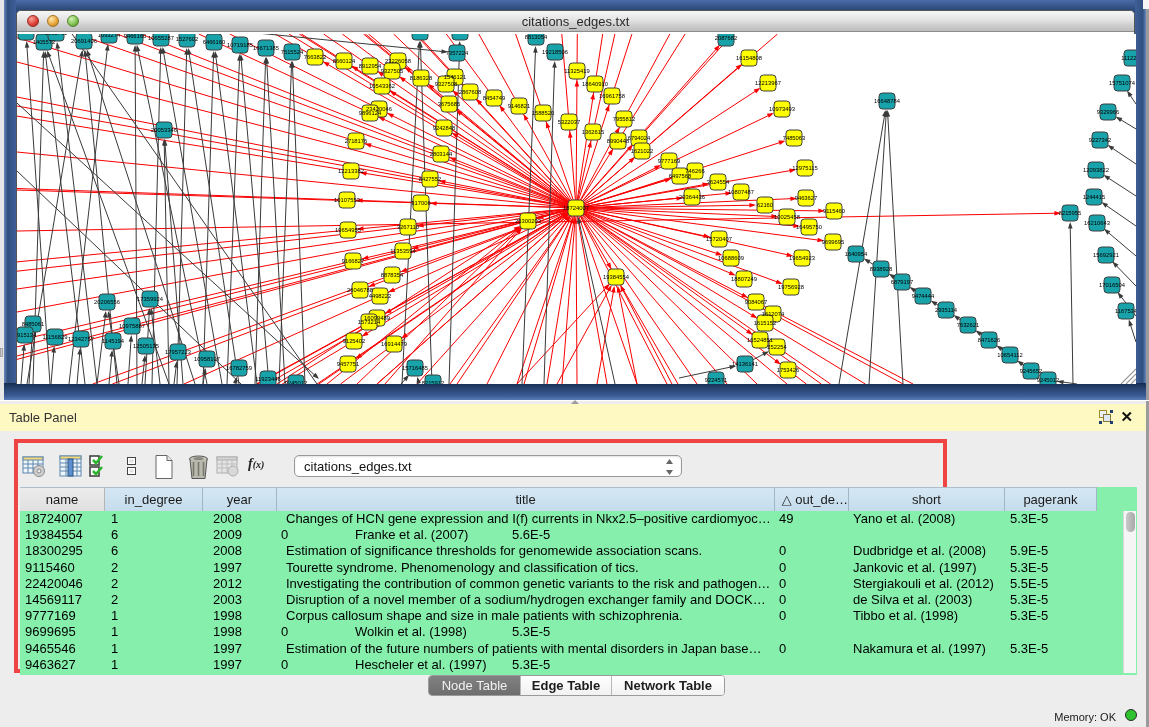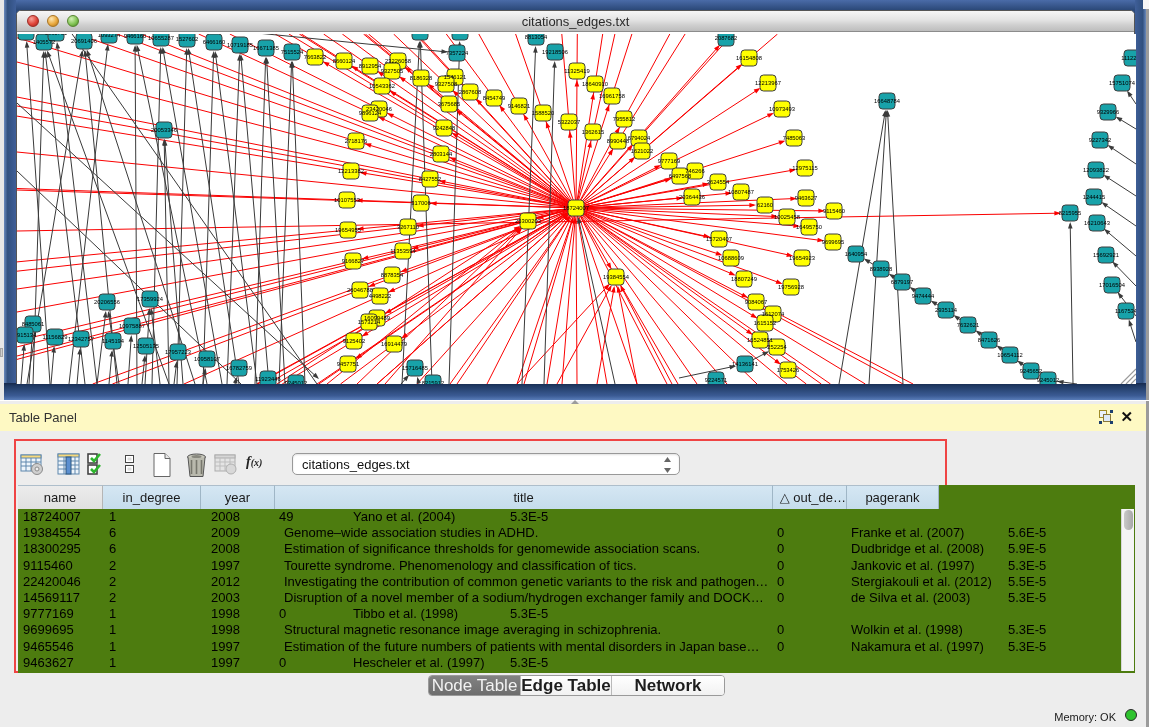--- a/index.html
+++ b/index.html
@@ -21,41 +21,41 @@
 #lstrip{position:absolute;left:0;top:0;width:4px;height:400px;background:#e7e7e7}
 #rstrip{position:absolute;right:0;top:0;width:3px;height:400px;background:#9b9b9b}#rcorner{position:absolute;right:0;top:0;width:6px;height:9px;background:#f6f6f6}
 #lmark{position:absolute;left:0px;top:348px;width:3px;height:9px;background:#cfcfcf;border:1px solid #a5a5a5}
 
 #panel{position:absolute;left:0;top:400px;width:1149px;height:327px;background:#ededed;border-top:1px solid #fff}#rbar{position:absolute;right:0;top:0;width:3px;height:327px;background:#9b9b9b}
 #ptitle{position:absolute;left:0;top:3px;width:1146px;height:27px;background:#fef9c3}
 #ptitle .t{position:absolute;left:9px;top:6px;font-size:13px;color:#333}
 #spl{position:absolute;left:571px;top:-1px;width:0;height:0;border-left:4px solid transparent;border-right:4px solid transparent;border-bottom:4px solid #9c9c9c}
 #pfloat{position:absolute;right:33px;top:6px;width:14px;height:14px}
 #pclose{position:absolute;right:13px;top:4px;font-size:15px;font-weight:bold;color:#111}
-#sunk{position:absolute;left:14px;top:38px;width:933px;height:234px;background:#ededed;border:2px solid #ef4444;border-radius:0}
+#sunk{position:absolute;left:14px;top:38px;width:933px;height:234px;background:#ededed;border:4px solid #ef4444;border-radius:0}
 .ticon{position:absolute;top:11px}
 #combo{position:absolute;left:276px;top:12px;width:388px;height:22px;background:#fff;border:1px solid #999;border-radius:5px;box-shadow:inset 0 1px 2px rgba(0,0,0,.12)}
 #combo .t{position:absolute;left:9px;top:3px;font-size:13px;color:#111}
 #combo .st{position:absolute;right:6px;top:2px;width:11px;height:18px}
 
-#tbl{position:absolute;left:2px;top:44px;width:1117px;height:188px;background:#4d7c0f}
+#tbl{position:absolute;left:2px;top:44px;width:1117px;height:188px;background:#86efac}
 #thead{position:absolute;left:0;top:0;width:1103px;height:24px;display:flex}
 #thead .h{height:24px;background:linear-gradient(180deg,#d5e7f3,#c5dcec);border-right:1px solid #9fb6c6;border-top:1px solid #aebecb;font-size:13px;color:#1a1a1a;text-align:center;line-height:23px}
 #thead .h.gray{background:linear-gradient(180deg,#ececec,#e0e0e0);border-right:1px solid #b5b5b5}
 #tbody{position:absolute;left:0;top:24px;width:1103px;height:162px;overflow:hidden}
 .tr{display:flex;height:16.2px;font-size:13px;color:#000;white-space:nowrap}
 .tr div{overflow:hidden;padding-top:0px}
 .c0{width:85px;padding-left:5px}.c1{width:98px;padding-left:6px}.c2{width:74px;padding-left:10px}
 .c3{width:498px;padding-left:9px}.c4{width:74px;padding-left:4px}.c5{width:156px;padding-left:4px}
 .c6{width:92px;padding-left:5px}
 #vsb{position:absolute;right:1px;top:24px;width:13px;height:162px;background:#f5f5f5;border-left:1px solid #d8d8d8}
 #vsb .th{position:absolute;left:1.5px;top:1px;width:9px;height:20px;border-radius:5px;background:linear-gradient(90deg,#c9c9c9,#a8a8a8)}
 
 #tabs{position:absolute;left:428px;top:274px;height:21px;display:flex;border:1px solid #9a9a9a;border-radius:4px;overflow:hidden;background:#fff}
-#tabs .tab{height:21px;font-size:17px;line-height:20px;text-align:center;color:#1d1d1d;font-weight:700;background:linear-gradient(180deg,#ffffff,#f0f0f0);border-right:1px solid #b9b9b9}
+#tabs .tab{height:21px;font-size:13px;line-height:20px;text-align:center;color:#1d1d1d;font-weight:700;background:linear-gradient(180deg,#ffffff,#f0f0f0);border-right:1px solid #b9b9b9}
 #tabs .tab.sel{background:linear-gradient(180deg,#828282,#6b6b6b);color:#f2f2f2;font-weight:400}
 #tabs .tab:last-child{border-right:none}
 #mem{position:absolute;right:33px;top:310px;font-size:11px;color:#1a1a1a}
 #memdot{position:absolute;right:12px;top:308px;width:12px;height:12px;border-radius:50%;background:#2fc32f;border:1px solid #2a2a2a}
 </style></head>
 <body>
 <div id="stage">
   <div id="view">
     <div id="bluframe">
         <div class="topband"></div>
@@ -771,36 +771,37 @@
             <path d="M5.5 17L9 12H2z" fill="#666"></path>
           </svg>
       </div>
       <div id="tbl">
         <div id="thead">
           <div class="h gray" style="width:85px">name</div>
           <div class="h" style="width:98px">in_degree</div>
           <div class="h" style="width:74px">year</div>
           <div class="h" style="width:498px">title</div>
           <div class="h" style="width:74px;text-align:right;padding-left:4px">△ out_de…</div>
+          <div class="h" style="width:156px">short</div>
           <div class="h" style="width:92px">pagerank</div>
         </div>
         <div id="tbody">
 <div class="tr">
               <div class="c0">18724007</div>
               <div class="c1">1</div>
               <div class="c2">2008</div>
+              <div class="c3">Changes of HCN gene expression and I(f) currents in Nkx2.5–positive cardiomyoc…</div>
               <div class="c4">49</div>
-              <div class="c5">Yano et al. (2004)</div>
+              <div class="c5">Yano et al. (2008)</div>
               <div class="c6">5.3E-5</div>
             </div>
 <div class="tr">
               <div class="c0">19384554</div>
               <div class="c1">6</div>
               <div class="c2">2009</div>
-              <div class="c3">Genome–wide association studies in ADHD.</div>
               <div class="c4">0</div>
               <div class="c5">Franke et al. (2007)</div>
               <div class="c6">5.6E-5</div>
             </div>
 <div class="tr">
               <div class="c0">18300295</div>
               <div class="c1">6</div>
               <div class="c2">2008</div>
               <div class="c3">Estimation of significance thresholds for genomewide association scans.</div>
               <div class="c4">0</div>
@@ -831,29 +832,29 @@
               <div class="c2">2003</div>
               <div class="c3">Disruption of a novel member of a sodium/hydrogen exchanger family and DOCK…</div>
               <div class="c4">0</div>
               <div class="c5">de Silva et al. (2003)</div>
               <div class="c6">5.3E-5</div>
             </div>
 <div class="tr">
               <div class="c0">9777169</div>
               <div class="c1">1</div>
               <div class="c2">1998</div>
+              <div class="c3">Corpus callosum shape and size in male patients with schizophrenia.</div>
               <div class="c4">0</div>
               <div class="c5">Tibbo et al. (1998)</div>
               <div class="c6">5.3E-5</div>
             </div>
 <div class="tr">
               <div class="c0">9699695</div>
               <div class="c1">1</div>
               <div class="c2">1998</div>
-              <div class="c3">Structural magnetic resonance image averaging in schizophrenia.</div>
               <div class="c4">0</div>
               <div class="c5">Wolkin et al. (1998)</div>
               <div class="c6">5.3E-5</div>
             </div>
 <div class="tr">
               <div class="c0">9465546</div>
               <div class="c1">1</div>
               <div class="c2">1997</div>
               <div class="c3">Estimation of the future numbers of patients with mental disorders in Japan base…</div>
               <div class="c4">0</div>

